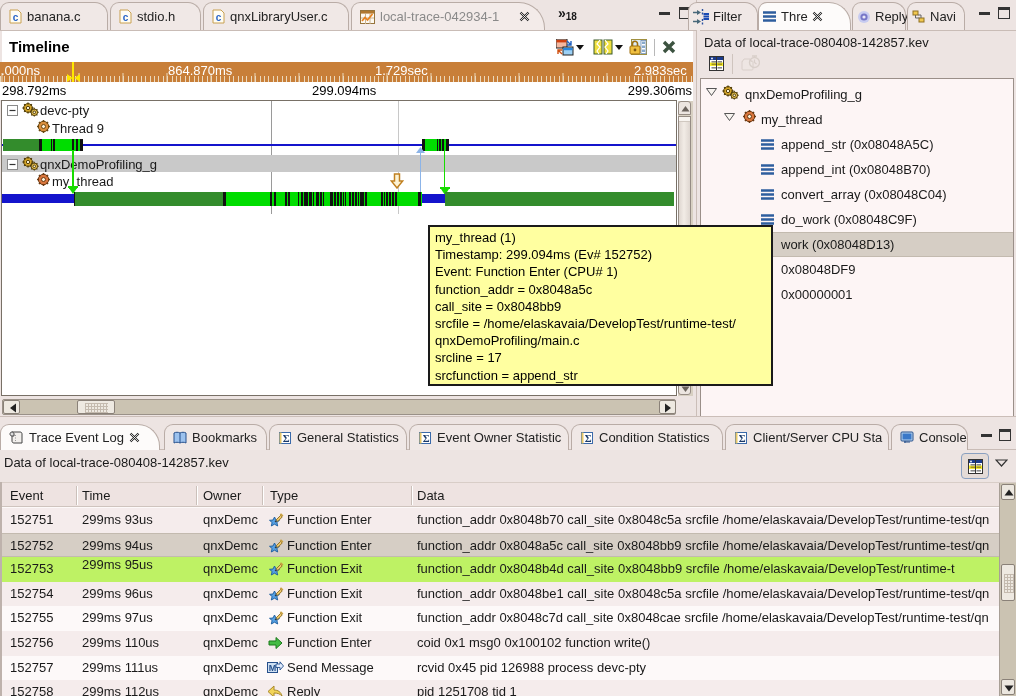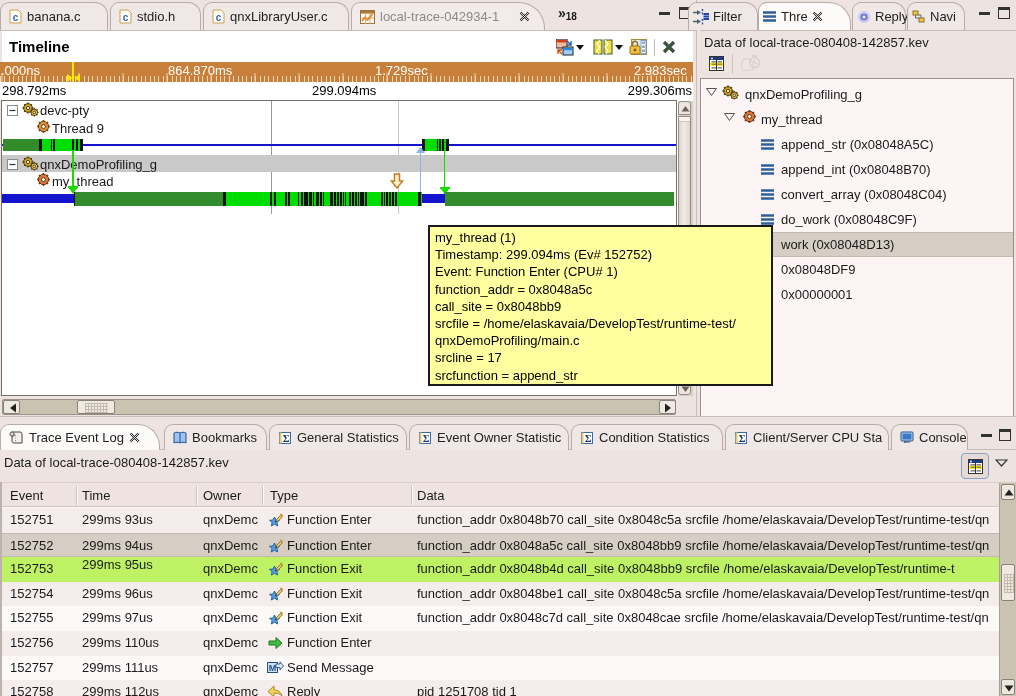--- a/index.html
+++ b/index.html
@@ -557,31 +557,33 @@
       <span class="abs dtxt" style="left:415px;top:4px">function_addr 0x8048c7d call_site 0x8048cae srcfile /home/elaskavaia/DevelopTest/runtime-test/qn</span>
     </div>
 <div class="abs trow" style="top:149.0px;background:#f5ecec;">
 <span class="abs" style="left:8px;top:4px">152756</span>
       <span class="abs" style="left:80px;top:4px">299ms 110us</span>
       <span class="abs" style="left:201px;top:4px">qnxDemc</span>
       <svg class="abs" style="left:265px;top:5px" width="16" height="14" viewBox="0 0 16 14">
         <path d="M2 5h7V1.5L15 7l-6 5.5V9H2z" fill="#44bb44" stroke="#1a7a1a"></path>
       </svg>
       <span class="abs" style="left:285px;top:4px">Function Enter</span>
+      <span class="abs dtxt" style="left:415px;top:4px">coid 0x1 msg0 0x100102 function write()</span>
     </div>
 <div class="abs trow" style="top:173.6px;background:#fdf9f9;">
 <span class="abs" style="left:8px;top:4px">152757</span>
       <span class="abs" style="left:80px;top:4px">299ms 111us</span>
       <span class="abs" style="left:201px;top:4px">qnxDemc</span>
       <svg class="abs" style="left:265px;top:4px" width="17" height="15" viewBox="0 0 17 15">
         <rect x="0.5" y="2.5" width="10" height="10" fill="#cfe0f2" stroke="#26508c"></rect>
         <text x="5.5" y="11" font-size="9" font-weight="bold" fill="#26508c" text-anchor="middle" font-family="Liberation Sans">M</text>
         <path d="M9 4h4V1.8L16.5 6 13 10V7.5H9z" fill="#dfeafc" stroke="#26508c" stroke-width="0.9"></path>
       </svg>
       <span class="abs" style="left:285px;top:4px">Send Message</span>
+      <span class="abs dtxt" style="left:415px;top:4px">rcvid 0x45 pid 126988 process devc-pty</span>
     </div>
 <div class="abs trow" style="top:198.2px;background:#f5ecec;">
 <span class="abs" style="left:8px;top:4px">152758</span>
       <span class="abs" style="left:80px;top:4px">299ms 112us</span>
       <span class="abs" style="left:201px;top:4px">qnxDemc</span>
       <svg class="abs" style="left:265px;top:5px" width="16" height="13" viewBox="0 0 16 13">
         <path d="M15 11c-1-4-4-6-8-6V1L1 6.5 7 12V8c3.5 0 6 .8 8 3z" fill="#f2d458" stroke="#a8882a"></path>
       </svg>
       <span class="abs" style="left:285px;top:4px">Reply</span>
       <span class="abs dtxt" style="left:415px;top:4px">pid 1251708 tid 1</span>

